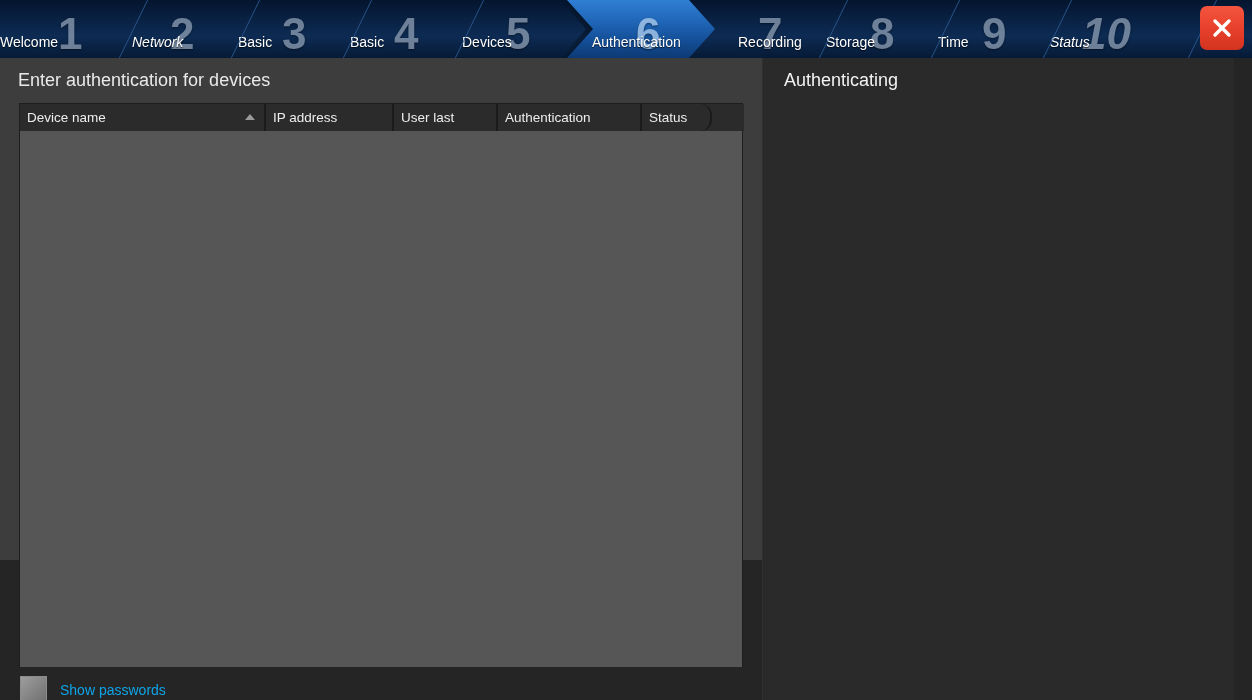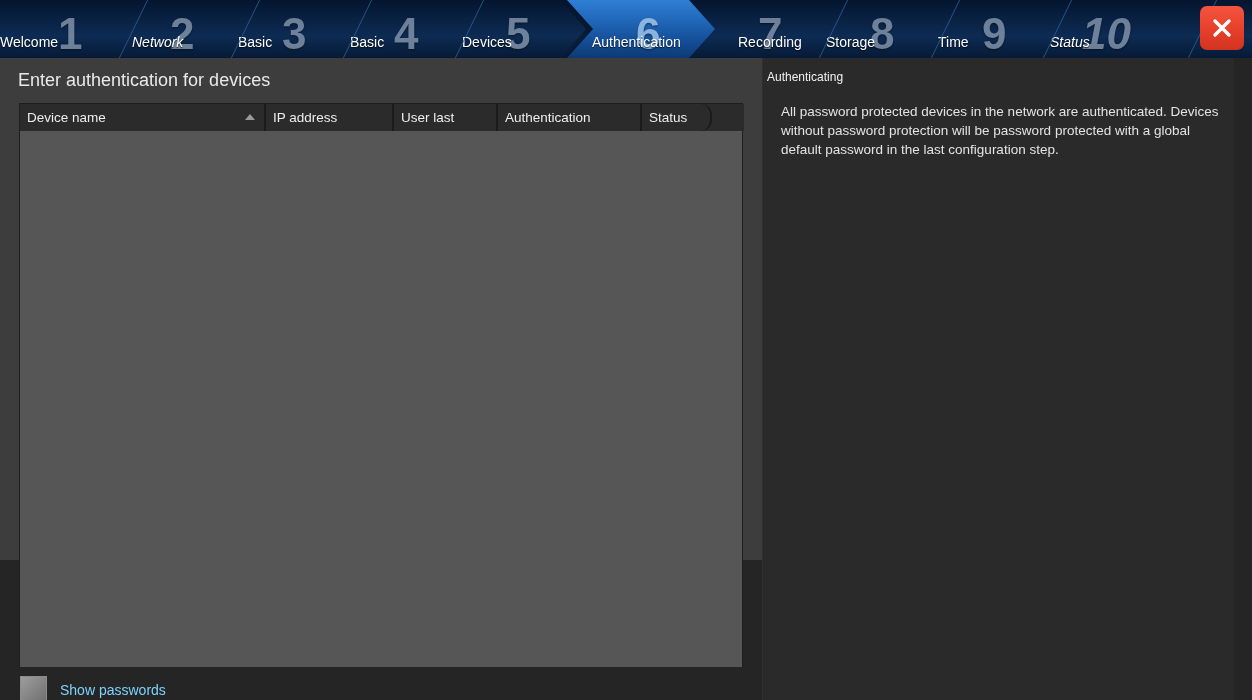--- a/index.html
+++ b/index.html
@@ -83,22 +83,22 @@
   #right-edge {
     position: absolute; left: 1234px; top: 58px;
     width: 18px; height: 642px; background: #252525;
   }
 
   #page-title {
     position: absolute; left: 18px; top: 12px;
     font-size: 18px; color: #e9e9e9;
   }
   #pane-title {
-    position: absolute; left: 4px; top: 12px;
-    font-size: 12px; color: #f2f2f2;
+    position: absolute; left: 21px; top: 12px;
+    font-size: 18px; color: #f2f2f2;
   }
   #pane-body {
     position: absolute; left: 18px; top: 44px; width: 450px;
     font-size: 13.5px; color: #e3e3e3; line-height: 19px;
   }
 
   
   #table-wrap {
     position: absolute; left: 19px; top: 45px;
     width: 724px; height: 564px;
@@ -131,21 +131,21 @@
     position: absolute; left: 20px; top: 618px;
     display: flex; align-items: center;
   }
   #showpw-box {
     width: 27px; height: 27px;
     background: linear-gradient(135deg, #9d9d9d 0%, #6f6f6f 100%);
     border: 1px solid #8c8c8c;
     cursor: pointer;
   }
   #showpw-label {
-    margin-left: 13px; font-size: 14px; color: #7dd3fc; cursor: pointer;
+    margin-left: 13px; font-size: 14px; color: #0ea5e9; cursor: pointer;
   }
 </style>
 </head>
 <body>
 
 <div id="tabbar">
   <div id="tab-active-shadow"></div>
   <div id="tab-active"></div>
   <div id="tabs-host">
       <div class="tab" style="left: 0px; width: 112px;">
@@ -234,15 +234,14 @@
 
   <div id="showpw-row">
     <div id="showpw-box"></div>
     <div id="showpw-label">Show passwords</div>
   </div>
 
 </div>
 
 <div id="right-pane">
   <div id="pane-title">Authenticating</div>
-  <div id="pane-body">All password protected devices in the network are authenticated. Devices without password protection will be password protected with a global default password in the last configuration step.</div>
 </div>
 <div id="right-edge"></div>
 
 </body></html>

